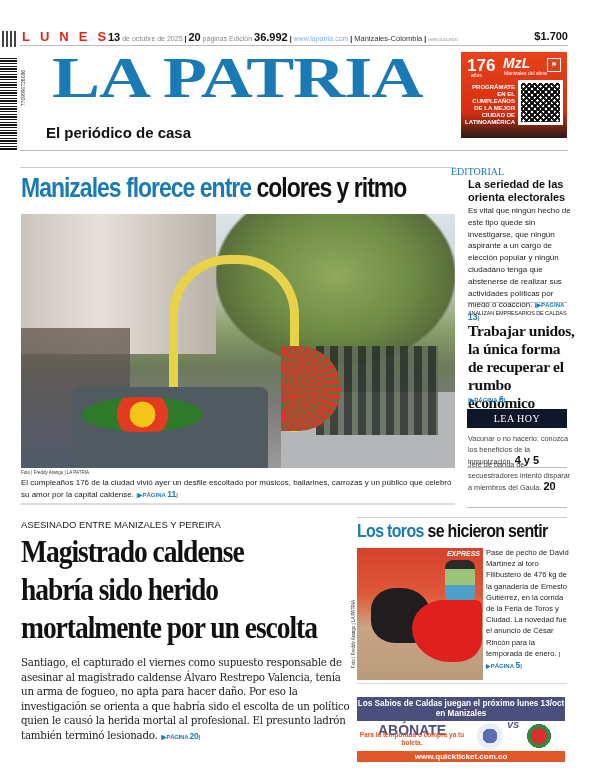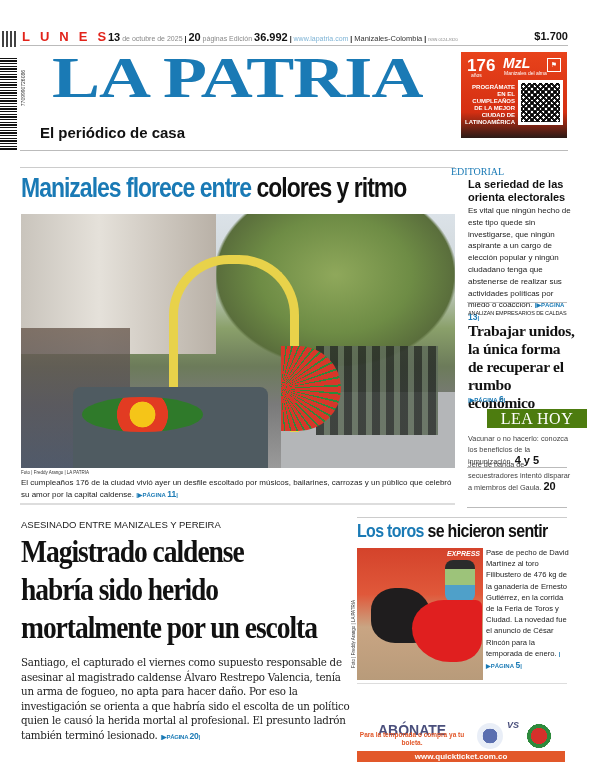--- a/index.html
+++ b/index.html
@@ -16,21 +16,21 @@
   .price { right: 32px; top: 30px; font-weight: 700; font-size: 11px; }
   .topline { left: 20px; top: 45px; width: 548px; height: 1px; background: #bbb; }
 
   
   .barcode { left: 0; top: 58px; width: 17px; height: 92px;
     background: repeating-linear-gradient(180deg,#111 0 1px,#fff 1px 2px,#111 2px 4px,#fff 4px 5px,#111 5px 6px,#fff 6px 8px); }
   .barcode-num { left: 20px; top: 70px; font-size: 5px; color: #333; writing-mode: vertical-rl; transform: rotate(180deg); }
 
   
   .masthead { left: 52px; top: 50px; font-family: "Liberation Serif", serif; font-weight: bold; font-size: 72px; color: #1a7ab5; letter-spacing: -1px; line-height: 1; transform: scaleY(0.78); transform-origin: top left; }
-  .tagline { left: 40px; top: 124px; font-weight: bold; font-size: 15px; }
+  .tagline { left: 46px; top: 124px; font-weight: bold; font-size: 15px; }
   .mast-line { left: 20px; top: 150px; width: 548px; height: 1px; background: #bbb; }
 
   
   .ad { left: 461px; top: 52px; width: 106px; height: 86px; background: linear-gradient(180deg,#e8431b 0%,#d52f12 70%,#2a1a16 100%); }
   .ad .n176 { left: 6px; top: 4px; color:#fff; font-weight:900; font-size:17px; }
   .ad .anos { left: 10px; top: 20px; color:#fff; font-size:5px; }
   .ad .mzl { left: 42px; top: 3px; color:#fff; font-weight:900; font-size:14px; font-style: italic; }
   .ad .mzl-sub { left: 43px; top: 18px; color:#fff; font-size:5px; }
   .ad .crest { left: 86px; top: 6px; width: 14px; height: 14px; border: 1px solid #fff; color:#fff; font-size:7px; text-align:center; line-height:12px; }
   .ad .adtext { left: 2px; top: 32px; width: 52px; color:#fff; font-weight:900; font-size:6px; text-align:right; line-height:7px; text-transform: uppercase; }
@@ -64,21 +64,21 @@
   .cap-line { left: 20px; top: 503px; width: 435px; height: 2px; background: #ddd; }
 
   
   .editorial-label { left: 451px; top: 166px; color: #1a7ab5; font-family: "Liberation Serif", serif; font-size: 10px; }
   .editorial-title { left: 468px; top: 178px; width: 105px; font-weight: bold; font-size: 11px; line-height: 13px; font-family: "Liberation Sans Narrow","Liberation Sans", sans-serif; }
   .editorial-body { left: 468px; top: 205px; width: 105px; font-size: 8px; line-height: 11.8px; font-family: "Liberation Sans Narrow","Liberation Sans", sans-serif; color: #222; }
   .rc-line1 { left: 467px; top: 302px; width: 100px; height: 1px; background: #bbb; }
   .kicker2 { left: 468px; top: 310px; font-size: 5.5px; color:#222; letter-spacing:-.1px; }
   .title2 { left: 468px; top: 322px; width: 110px; font-family: "Liberation Serif", serif; font-weight: bold; font-size: 15.5px; line-height: 18px; letter-spacing: -.3px; }
   .pag2 { left: 468px; top: 394px; }
-  .leahoy { left: 467px; top: 409px; width: 100px; height: 19px; background: #4d7c0f; color:#fff; font-family: "Liberation Serif", serif; font-size: 16px; text-align:center; line-height: 19px; letter-spacing: .5px; margin-left: 20px; }
+  .leahoy { left: 467px; top: 409px; width: 100px; height: 19px; background: #0f172a; color:#fff; font-family: "Liberation Serif", serif; font-size: 10px; text-align:center; line-height: 19px; letter-spacing: .5px; }
   .lea-item { left: 468px; width: 103px; font-size: 7.3px; line-height: 11px; color:#444; }
   .lea-item b { color:#111; font-weight:900; font-size: 11px; }
   .lea1 { top: 433px; }
   .lea-sep { left: 467px; top: 467px; width: 100px; height: 1px; background:#bbb; }
   .lea2 { top: 459px; }
   .lea-end { left: 467px; top: 507px; width: 100px; height: 1px; background:#bbb; }
 
   
   .kicker3 { left: 21px; top: 519px; font-size: 9.5px; color:#222; font-family: "Liberation Sans Narrow","Liberation Sans", sans-serif; }
   .headline3 { left: 21px; top: 532px; width: 340px; font-family: "Liberation Serif", serif; font-weight: bold; font-size: 32px; line-height: 38px; letter-spacing: -1.2px; transform: scaleX(0.86); transform-origin: left; white-space: nowrap; }
@@ -218,19 +218,20 @@
   <div class="express">EXPRESS</div>
 </div>
 <div class="abs photo2-credit">Foto | Freddy Arango | LA PATRIA</div>
 <div class="abs caption4">
   <span>Pase de pecho de David Martínez al toro Filibustero de 476 kg de la ganadería de Ernesto Gutiérrez, en la corrida de la Feria de Toros y Ciudad. La novedad fue el anuncio de César Rincón para la temporada de enero.</span>
   <span class="pag">|▶<span>PÁGINA</span> <span class="num">5</span>|</span>
 </div>
 <div class="abs bl-line2"></div>
 
 <div class="abs ad2">
+  <div class="top">Los Sabios de Caldas juegan el próximo lunes 13/oct en Manizales</div>
   <div class="abonate">ABÓNATE</div>
   <div class="sub">Para la temporada o compra ya tu boleta.</div>
   <div class="logo1"></div>
   <div class="vs">VS</div>
   <div class="logo2"></div>
   <div class="bottom">www.quickticket.com.co</div>
 </div>
 
 </body></html>

